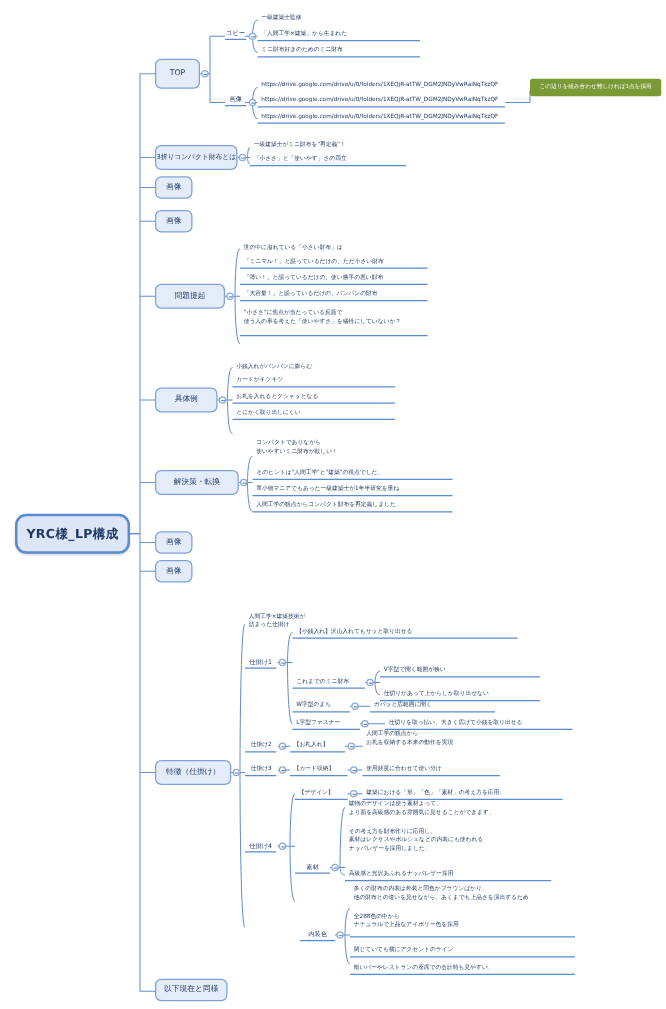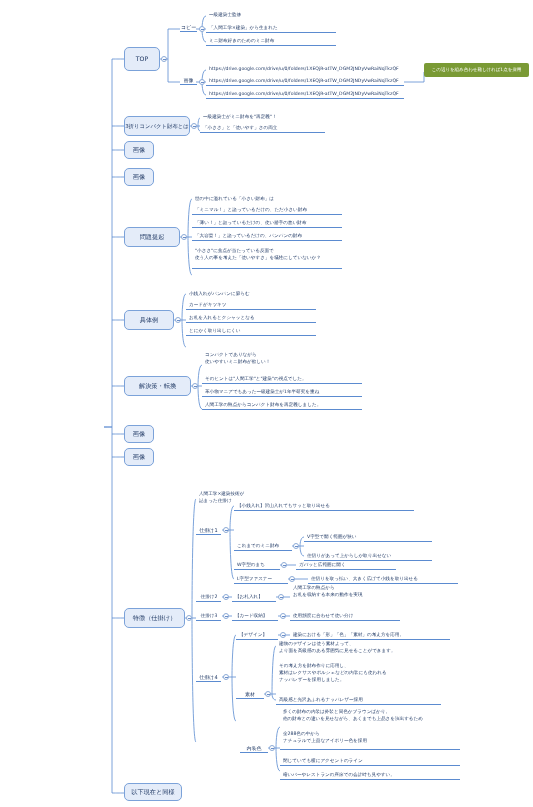--- a/index.html
+++ b/index.html
@@ -143,20 +143,21 @@
       <path d="M264 694 L272 694"></path>
       <path d="M276 646 C272 646,272 694,272 694 C272 694,272 700,276 700"></path>
       <path d="M272 694 L276 694"></path>
 
       <path d="M268 748 L276 748"></path>
       <path d="M280 727 C276 727,276 748,276 748 C276 748,276 771,280 771"></path>
       <path d="M276 748 L280 748"></path>
     </g>
   </svg>
 
+  <div class="node root" style="left:12px;top:411px;width:92px;height:32px;">YRC様_LP構成</div>
 
   <div class="node box" style="left:124px;top:47px;width:36px;height:24px;">TOP</div>
   <div class="collapse" style="left:161px;top:56px;"></div>
 
   <div class="node minilabel" style="left:180px;top:22px;width:17px;height:10px;justify-content:center;">コピー</div>
   <div class="collapse" style="left:199px;top:26px;"></div>
 
   <div class="node plain" style="left:206px;top:8px;width:130px;height:11px;">一級建築士監修</div>
   <div class="node uline" style="left:206px;top:22px;width:130px;height:11px;">「人間工学×建築」から生まれた</div>
   <div class="node uline" style="left:206px;top:35px;width:130px;height:11px;">ミニ財布好きのためのミニ財布</div>

